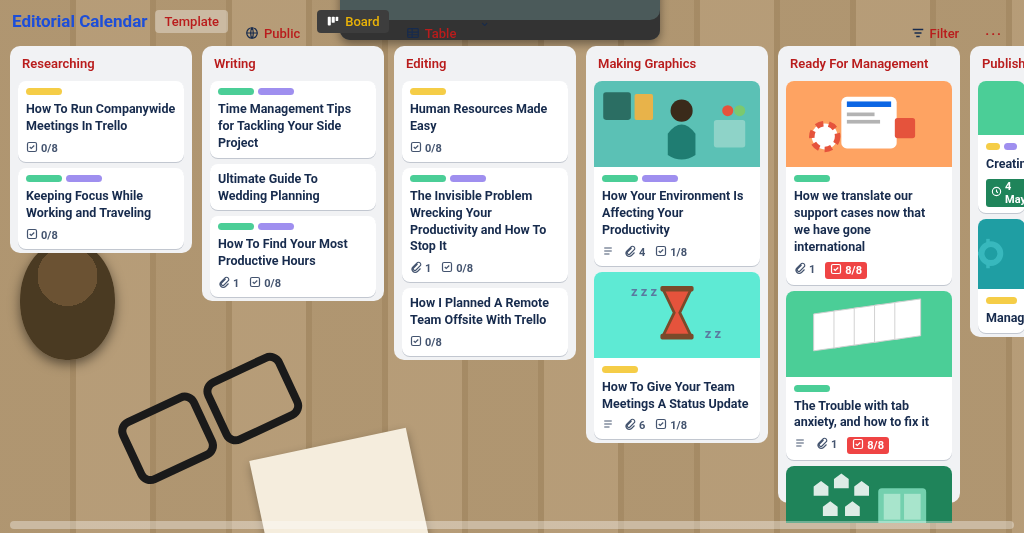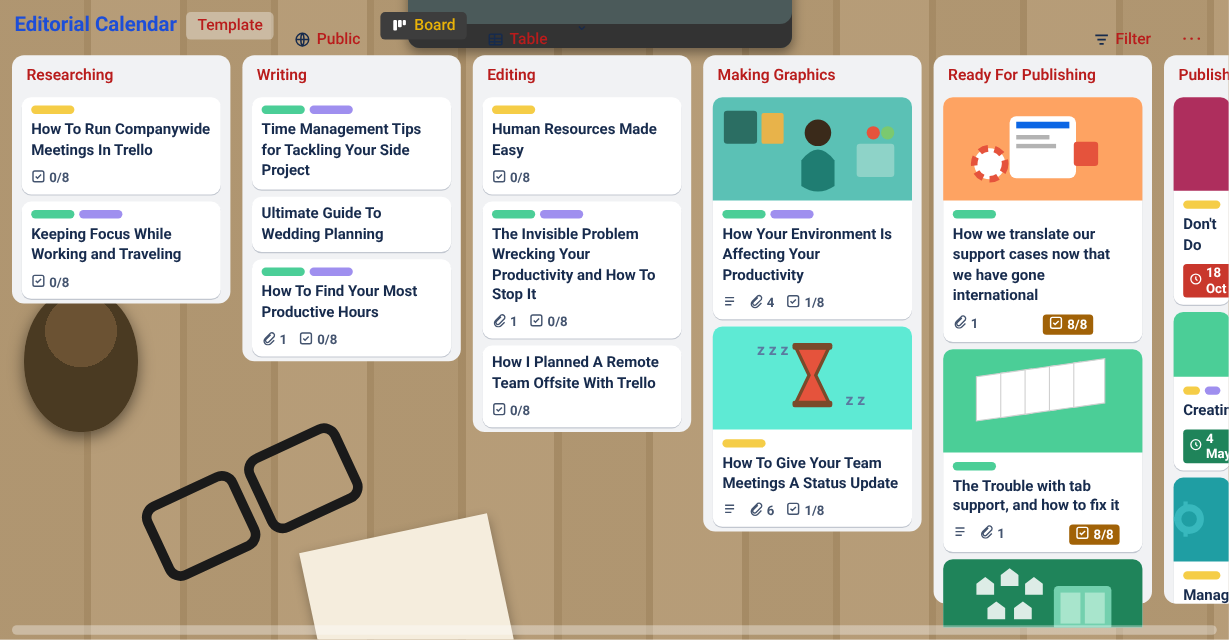--- a/index.html
+++ b/index.html
@@ -72,21 +72,21 @@
     display:flex; flex-direction:column; gap:6px;font-weight:bold;
   }
   .labels { display:flex; gap:4px; }
   .label { width:36px; height:7px; border-radius:4px; }
   .l-green { background:#4bce97; }
   .l-purple{ background:#9f8fef; }
   .l-yellow{ background:#f5cd47; }
   .card-title { line-height:1.35; }
   .badges { display:flex; gap:10px; align-items:flex-start; font-size:11px; color:#44546f; }
   .badge { display:inline-flex; align-items:center; gap:3px; }
-  .badge.complete { background:#a16207; color:#fff; padding:1px 5px; border-radius:3px;margin-left:44px; }
+  .badge.complete { background:#ef4444; color:#fff; padding:1px 5px; border-radius:3px; }
   .badge.due-red { background:#c9372c; color:#fff; padding:1px 5px; border-radius:3px; }
   .badge.due-green { background:#1f845a; color:#fff; padding:1px 5px; border-radius:3px; }
   .cover { margin:-7px -8px 2px -8px; border-top-left-radius:8px; border-top-right-radius:8px; height:86px; display:flex; align-items:center; justify-content:center; }
   .cover svg { max-width:100%; max-height:100%; }
   .scrollbar-bottom {
     position:absolute; bottom:4px; left:10px; right:10px; height:8px;
     background:rgba(255,255,255,0.35); border-radius:4px; z-index:3;
   }
 </style>
 </head>
@@ -301,21 +301,21 @@
                 <path d="M10 4l-5 5a2 2 0 003 3l6-6a3 3 0 00-4-4l-6 6a4 4 0 006 6l4-4"></path>
               </svg></span>6</span>
           <span class="badge"><span><svg width="12" height="12" viewBox="0 0 16 16" fill="none" stroke="#44546f" stroke-width="1.6">
                 <rect x="2" y="2" width="12" height="12" rx="2"></rect>
                 <path d="M5 8l2 2 4-4"></path>
               </svg></span>1/8</span>
         </div>
       </div>
     </div>
     <div class="list">
-      <div class="list-title">Ready For Publishing</div>
+      <div class="list-title">Ready For Management</div>
       <div class="card">
         <div class="cover" style="background:#fea362">
           <svg viewBox="0 0 180 90">
             <rect x="60" y="15" width="60" height="56" rx="6" fill="#fff"></rect>
             <rect x="66" y="20" width="48" height="6" fill="#0c66e4"></rect>
             <rect x="66" y="32" width="30" height="4" fill="#b3b3b3"></rect>
             <rect x="66" y="40" width="36" height="4" fill="#b3b3b3"></rect>
             <circle cx="42" cy="58" r="14" fill="#fff" stroke="#e5533c" stroke-width="6" stroke-dasharray="8 6"></circle>
             <rect x="118" y="38" width="22" height="22" fill="#e5533c" rx="3"></rect>
           </svg>
@@ -342,21 +342,21 @@
               <rect x="52" y="28" width="28" height="40" transform="skewY(-8)"></rect>
               <rect x="74" y="28" width="28" height="40" transform="skewY(-8)"></rect>
               <rect x="96" y="28" width="28" height="40" transform="skewY(-8)"></rect>
               <rect x="118" y="28" width="28" height="40" transform="skewY(-8)"></rect>
             </g>
           </svg>
         </div>
         <div class="labels">
           <span class="label l-green"></span>
         </div>
-        <div class="card-title">The Trouble with tab support, and how to fix it</div>
+        <div class="card-title">The Trouble with tab anxiety, and how to fix it</div>
         <div class="badges">
           <span class="badge">
             <span><svg width="12" height="12" viewBox="0 0 16 16" fill="none" stroke="#44546f" stroke-width="1.6">
                 <path d="M3 4h10M3 8h10M3 12h7"></path>
               </svg></span>
           </span>
           <span class="badge"><span><svg width="12" height="12" viewBox="0 0 16 16" fill="none" stroke="#44546f" stroke-width="1.5">
                 <path d="M10 4l-5 5a2 2 0 003 3l6-6a3 3 0 00-4-4l-6 6a4 4 0 006 6l4-4"></path>
               </svg></span>1</span>
           <span class="badge complete"><span><svg width="12" height="12" viewBox="0 0 16 16" fill="none" stroke="#fff" stroke-width="1.6">
@@ -378,33 +378,20 @@
             <rect x="100" y="22" width="52" height="40" rx="4" fill="#73d0ae"></rect>
             <rect x="106" y="28" width="18" height="28" fill="#a8e5cc"></rect>
             <rect x="128" y="28" width="18" height="28" fill="#a8e5cc"></rect>
           </svg>
         </div>
       </div>
     </div>
     <div class="list publish">
       <div class="list-title">Published</div>
       <div class="card">
-        <div class="cover" style="background:#ae2e5d;height:78px"></div>
-        <div class="labels">
-          <span class="label l-yellow"></span>
-        </div>
-        <div class="card-title">Don't Do</div>
-        <div class="badges">
-          <span class="badge due-red"><span><svg width="11" height="11" viewBox="0 0 16 16" fill="none" stroke="#fff" stroke-width="1.6">
-                <circle cx="8" cy="8" r="6"></circle>
-                <path d="M8 5v3l2 2"></path>
-              </svg></span> 18 Oct</span>
-        </div>
-      </div>
-      <div class="card">
         <div class="cover" style="background:#4bce97;height:54px"></div>
         <div class="labels">
           <span class="label l-yellow"></span>
           <span class="label l-purple"></span>
         </div>
         <div class="card-title">Creating</div>
         <div class="badges">
           <span class="badge due-green"><span><svg width="11" height="11" viewBox="0 0 16 16" fill="none" stroke="#fff" stroke-width="1.6">
                 <circle cx="8" cy="8" r="6"></circle>
                 <path d="M8 5v3l2 2"></path>

